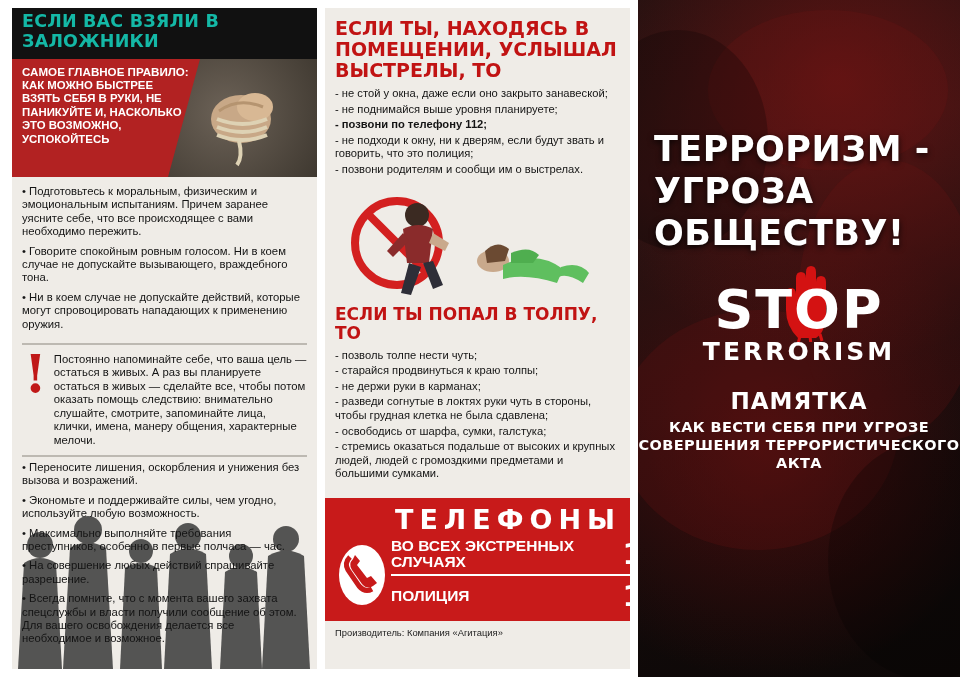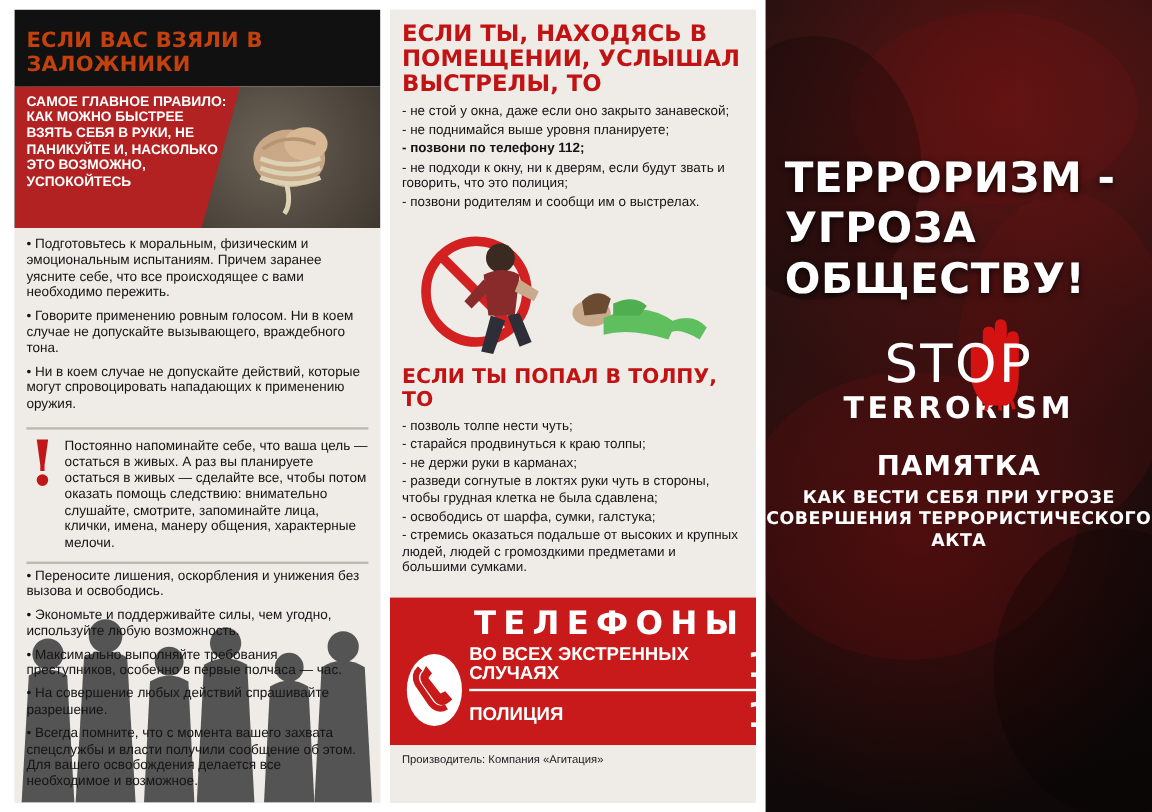--- a/index.html
+++ b/index.html
@@ -6,21 +6,21 @@
   body{
     width:960px;height:677px;overflow:hidden;
     font-family:"Liberation Sans", sans-serif;
     background:#ffffff;
   }
   .poster{position:relative;width:960px;height:677px;background:#fff;}
 
   
   .col-left{position:absolute;left:12px;top:8px;width:305px;height:661px;background:#efece7;overflow:hidden;}
   .lead-bar{
-    background:#111;color:#c2410c;padding:16px 8px 8px 10px;
+    background:#111;color:#14b8a6;padding:3px 8px 8px 10px;
     font-weight:bold;font-size:17.5px;letter-spacing:.2px;
     font-family:"DejaVu Sans", sans-serif;
   }
   .hostage-photo{
     position:relative;height:118px;background:
       radial-gradient(circle at 70% 45%, #6c6257 0%, #3a342c 55%, #17140f 100%);
     overflow:hidden;
   }
   .hostage-photo .hands{
     position:absolute;right:18px;top:8px;width:120px;height:100px;
@@ -95,21 +95,21 @@
   }
   .smoke{position:absolute;inset:0;opacity:.55;}
   .r-title{
     position:relative;z-index:3;color:#fff;font-weight:bold;
     font-size:35px;line-height:42px;letter-spacing:.5px;
     padding:128px 16px 0 16px;font-family:"DejaVu Sans", sans-serif;
     text-shadow:0 2px 6px rgba(0,0,0,.8);
   }
   .stop-logo{position:relative;z-index:3;margin-top:24px;text-align:center;}
   .stop-word{
-    font-size:44px;font-weight:normal;color:#fff;letter-spacing:2px;
+    font-size:54px;font-weight:bold;color:#fff;letter-spacing:2px;
     font-family:"DejaVu Sans", sans-serif;display:inline-block;position:relative;
   }
   .terr-word{
     font-size:25px;font-weight:bold;color:#fff;letter-spacing:3px;
     font-family:"DejaVu Sans", sans-serif;margin-top:-4px;
   }
   .memo{
     position:relative;z-index:3;text-align:center;color:#fff;font-weight:bold;
     margin-top:22px;font-family:"DejaVu Sans", sans-serif;
   }
@@ -138,21 +138,21 @@
         <path d="M60 74 q4 16 -2 24" stroke="#ded2b4" stroke-width="4" fill="none"></path>
       </svg>
       <div class="red-note">
         <div class="rn-title">САМОЕ ГЛАВНОЕ ПРАВИЛО:</div>
         <div>КАК МОЖНО БЫСТРЕЕ ВЗЯТЬ СЕБЯ В РУКИ, НЕ ПАНИКУЙТЕ И, НАСКОЛЬКО ЭТО ВОЗМОЖНО, УСПОКОЙТЕСЬ</div>
       </div>
     </div>
 
     <div class="txt-block">
       <p>• Подготовьтесь к моральным, физическим и эмоциональным испытаниям. Причем заранее уясните себе, что все происходящее с вами необходимо пережить.</p>
-      <p>• Говорите применению ровным голосом. Ни в коем случае не допускайте вызывающего, враждебного тона.</p>
+      <p>• Говорите спокойным ровным голосом. Ни в коем случае не допускайте вызывающего, враждебного тона.</p>
       <p>• Ни в коем случае не допускайте действий, которые могут спровоцировать нападающих к применению оружия.</p>
     </div>
 
     <div class="divider"></div>
 
     <div class="warn-row">
       <div class="warn-excl">!</div>
       <div class="warn-txt">Постоянно напоминайте себе, что ваша цель — остаться в живых. А раз вы планируете остаться в живых — сделайте все, чтобы потом оказать помощь следствию: внимательно слушайте, смотрите, запоминайте лица, клички, имена, манеру общения, характерные мелочи.</div>
     </div>
 
@@ -183,21 +183,21 @@
             </g>
           <g transform="translate(256,70)">
               <circle cx="18" cy="15" r="13"></circle>
               <path d="M0 32 q18 -11 36 0 l6 113 h-48 z"></path>
             </g>
         </g>
       </svg>
     </div>
 
     <div class="bottom-list">
-      <p>• Переносите лишения, оскорбления и унижения без вызова и освободись.</p>
+      <p>• Переносите лишения, оскорбления и унижения без вызова и возражений.</p>
       <p>• Экономьте и поддерживайте силы, чем угодно, используйте любую возможность.</p>
       <p>• Максимально выполняйте требования преступников, особенно в первые полчаса — час.</p>
       <p>• На совершение любых действий спрашивайте разрешение.</p>
       <p>• Всегда помните, что с момента вашего захвата спецслужбы и власти получили сообщение об этом. Для вашего освобождения делается все необходимое и возможное.</p>
     </div>
   </div>
 
   <div class="col-mid">
 
     <div class="mid-head">ЕСЛИ ТЫ, НАХОДЯСЬ В ПОМЕЩЕНИИ, УСЛЫШАЛ ВЫСТРЕЛЫ, ТО</div>

